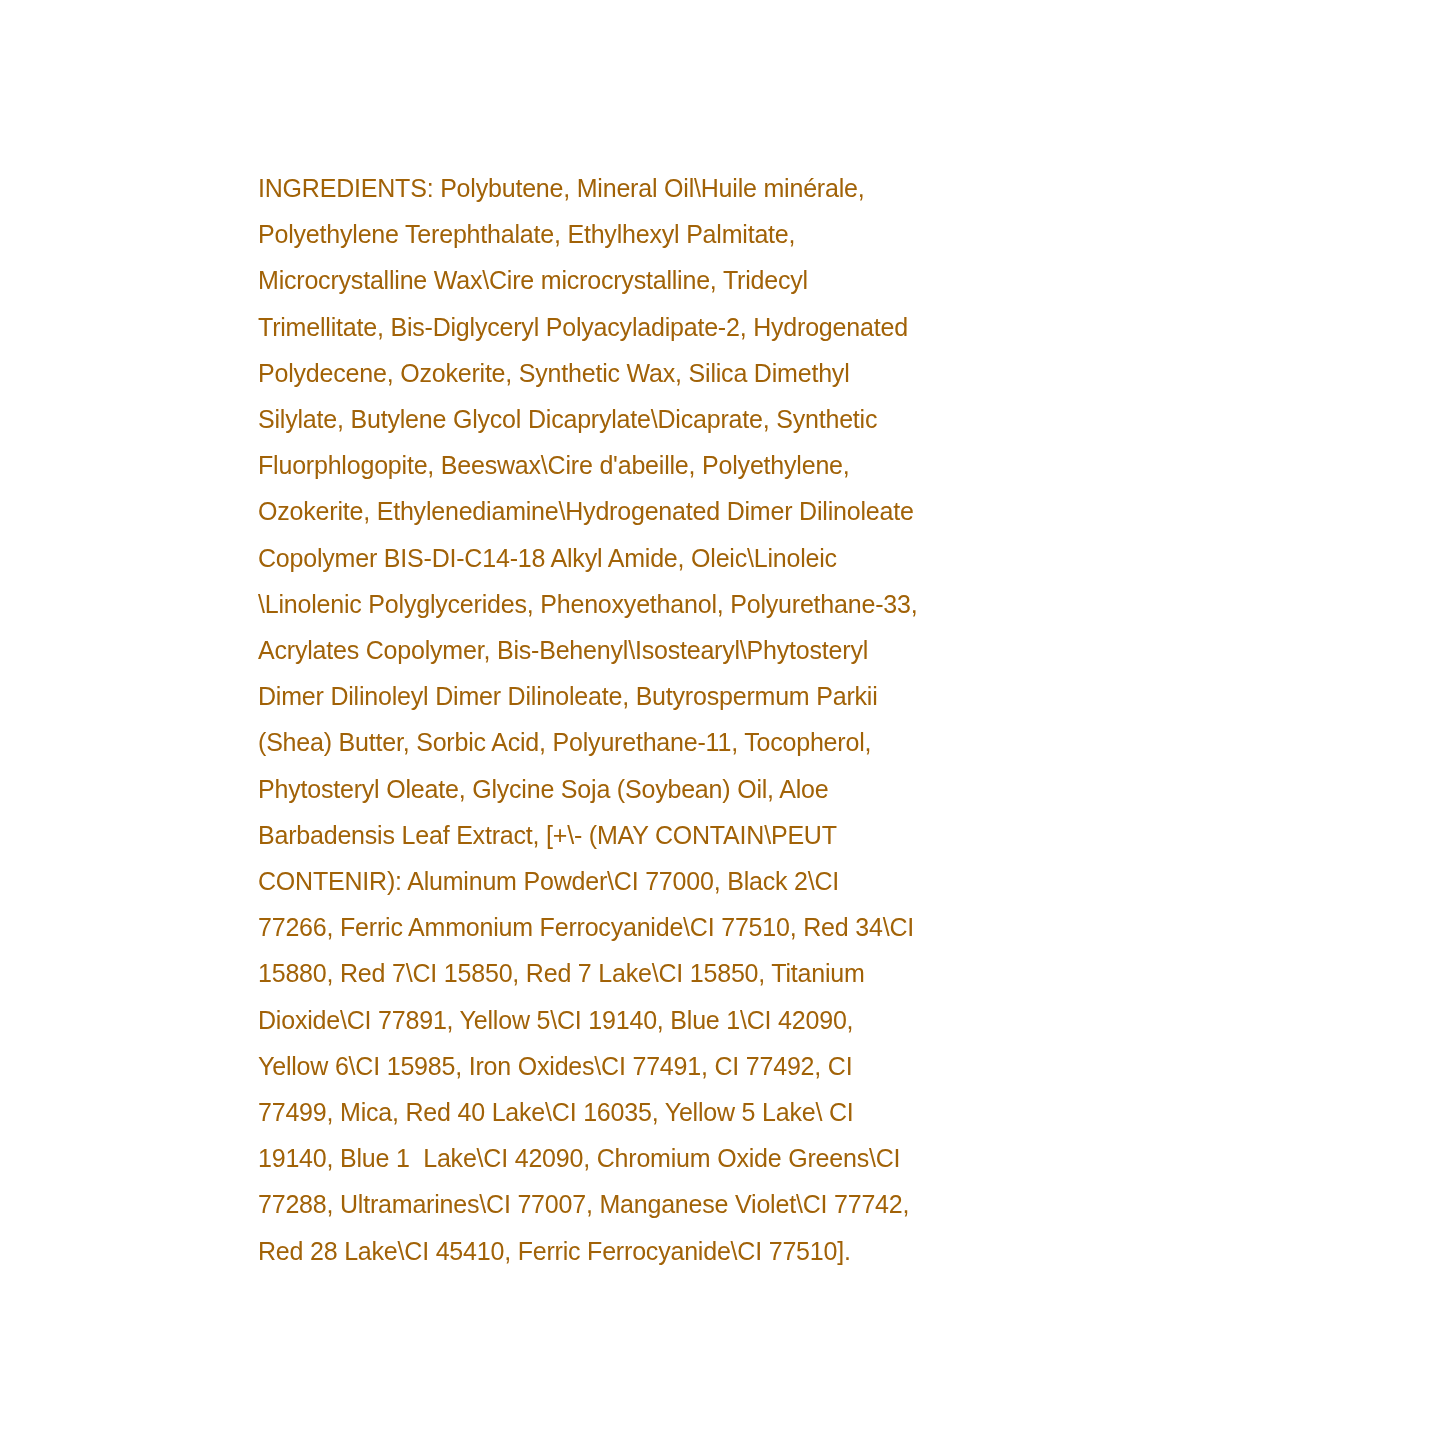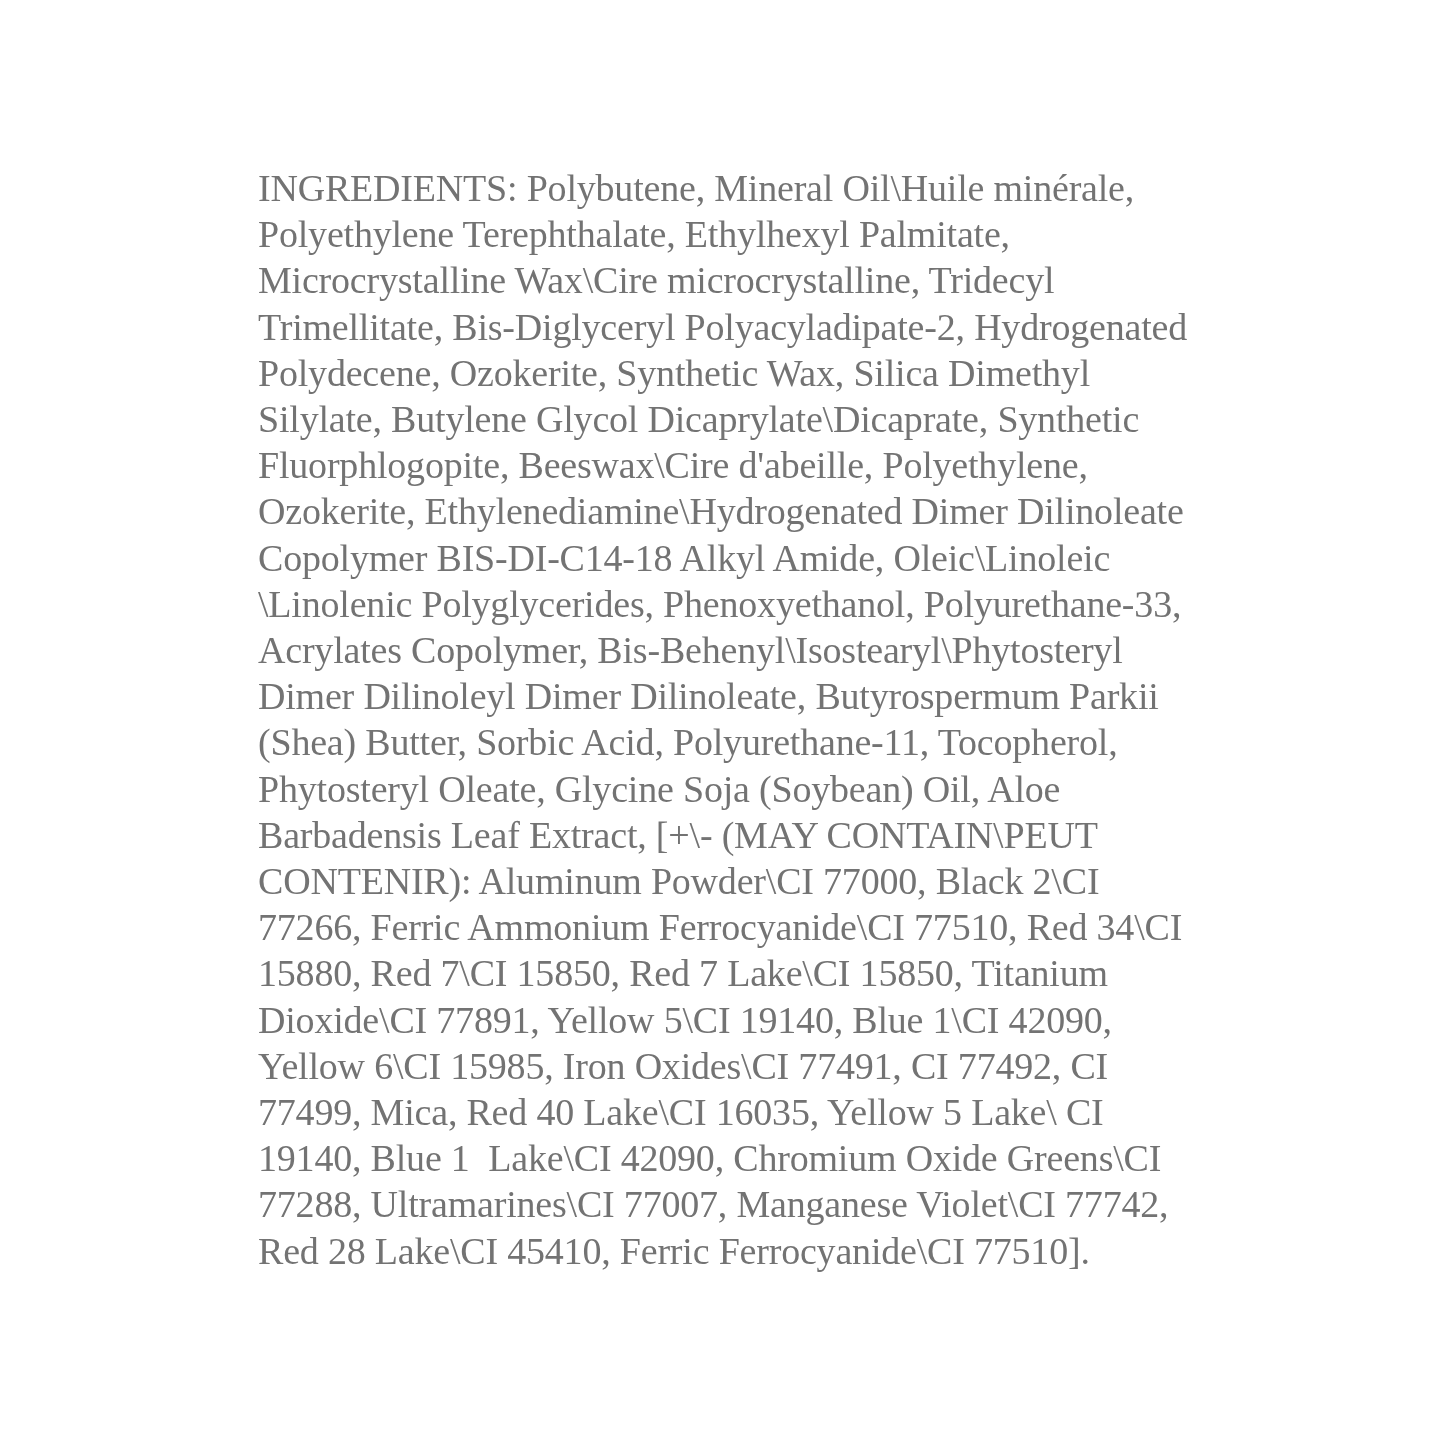--- a/index.html
+++ b/index.html
@@ -17,24 +17,24 @@
   .label-page {
     position: absolute;
     inset: 0;
     background: #ffffff;
   }
   .ingredients-text {
     position: absolute;
     left: 258px;
     top: 165px;
     width: 960px;
-    font-family: Liberation Serif, serif;
-    font-size: 38px;
+    font-family: Liberation Sans, sans-serif;
+    font-size: 25px;
     line-height: 46.2px;
-    color: #737373;
+    color: #a16207;
     white-space: pre;       
     letter-spacing: -0.2px; 
     text-rendering: optimizeLegibility;
   }
 </style>
 </head>
 <body>
 
 <div class="label-page">
   <div class="ingredients-text">INGREDIENTS: Polybutene, Mineral Oil\Huile minérale,

